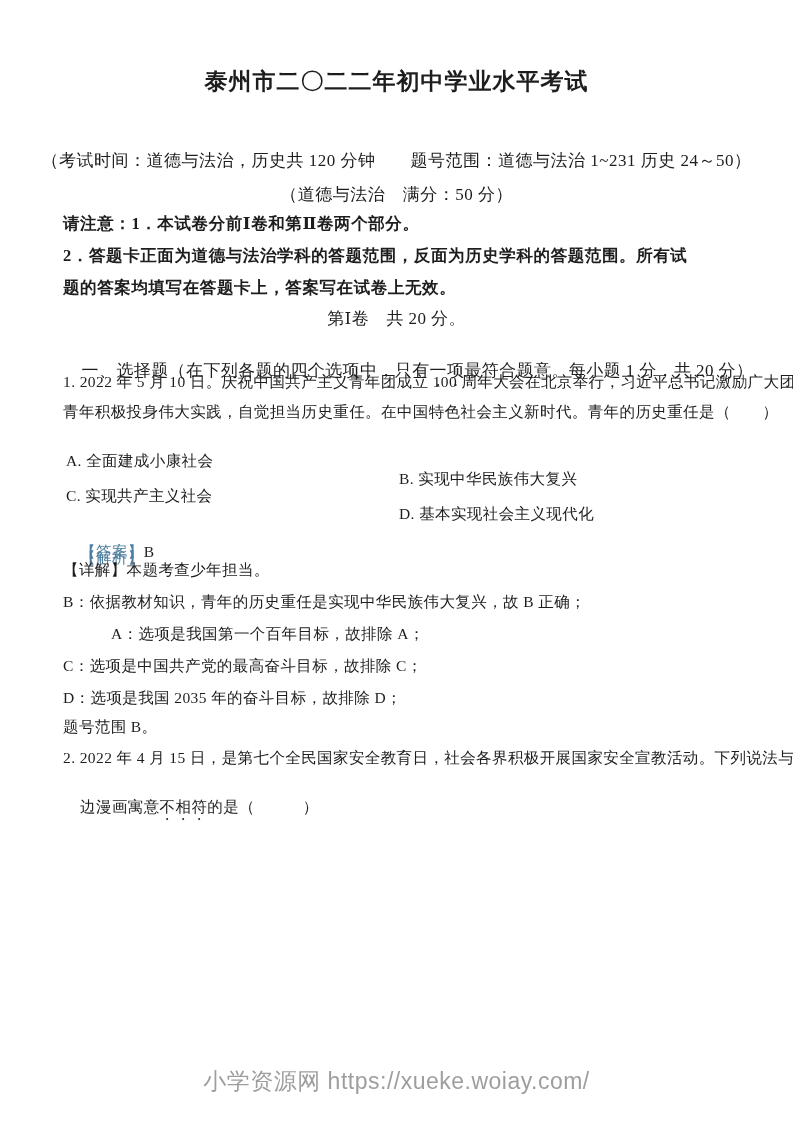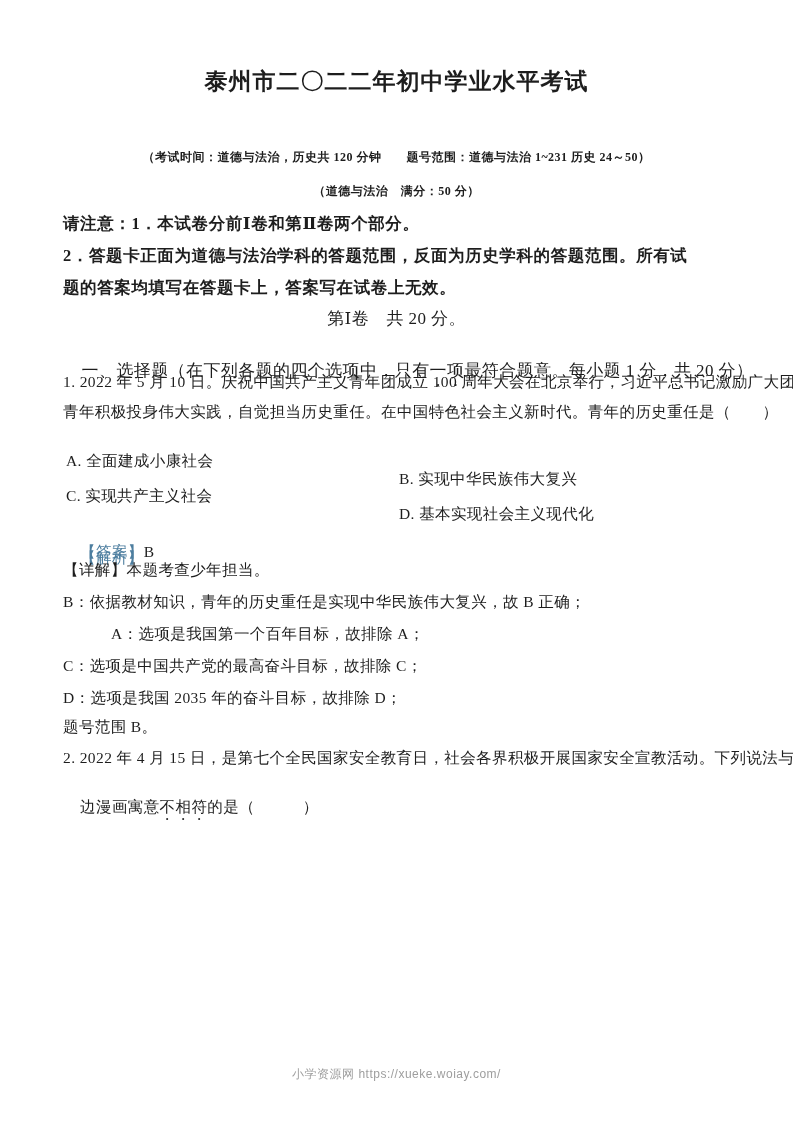--- a/index.html
+++ b/index.html
@@ -10,36 +10,36 @@
     background: #ffffff;
     overflow: hidden;
     font-family: "Liberation Serif", "DejaVu Serif", serif;
     color: #1d1d1d;
   }
   .line { position: absolute; white-space: pre; }
   .center { left: 0; width: 793px; text-align: center; }
   .body-left { left: 63px; right: 54px; white-space: pre; }
   .t1 { font-size: 23px; font-weight: bold; letter-spacing: 1px; }
   .t2 { font-size: 22px; font-weight: bold; letter-spacing: 1px; }
-  .hbold { font-size: 12px; font-weight: bold; letter-spacing: 0.5px; }
+  .hbold { font-size: 17px; font-weight: normal; letter-spacing: 0.5px; }
   .nbold { font-size: 16.5px; font-weight: bold; letter-spacing: 0.6px; }
   .sect { font-size: 17px; font-weight: normal; letter-spacing: 0.4px; }
   .body-txt { font-size: 15.5px; letter-spacing: 0.4px; }
   .opt-b-col { position: absolute; left: 399px; white-space: pre; }
   .opt-a-col { position: absolute; left: 66px; white-space: pre; }
   .label-blue { color: #4d7e9f; }
   .emph {
     -webkit-text-emphasis: filled dot;
     -webkit-text-emphasis-position: under right;
     text-emphasis: filled dot;
     text-emphasis-position: under right;
   }
   .footer-txt {
     font-family: "Liberation Sans", "DejaVu Sans", sans-serif;
-    font-size: 12px;
+    font-size: 23px;
     color: #9e9e9e;
     letter-spacing: 0.5px;
   }
 </style>
 </head>
 <body>
 
 <div class="page">
 
   <div class="line center t1" style="top: 66px;">泰州市二〇二二年初中学业水平考试</div>

